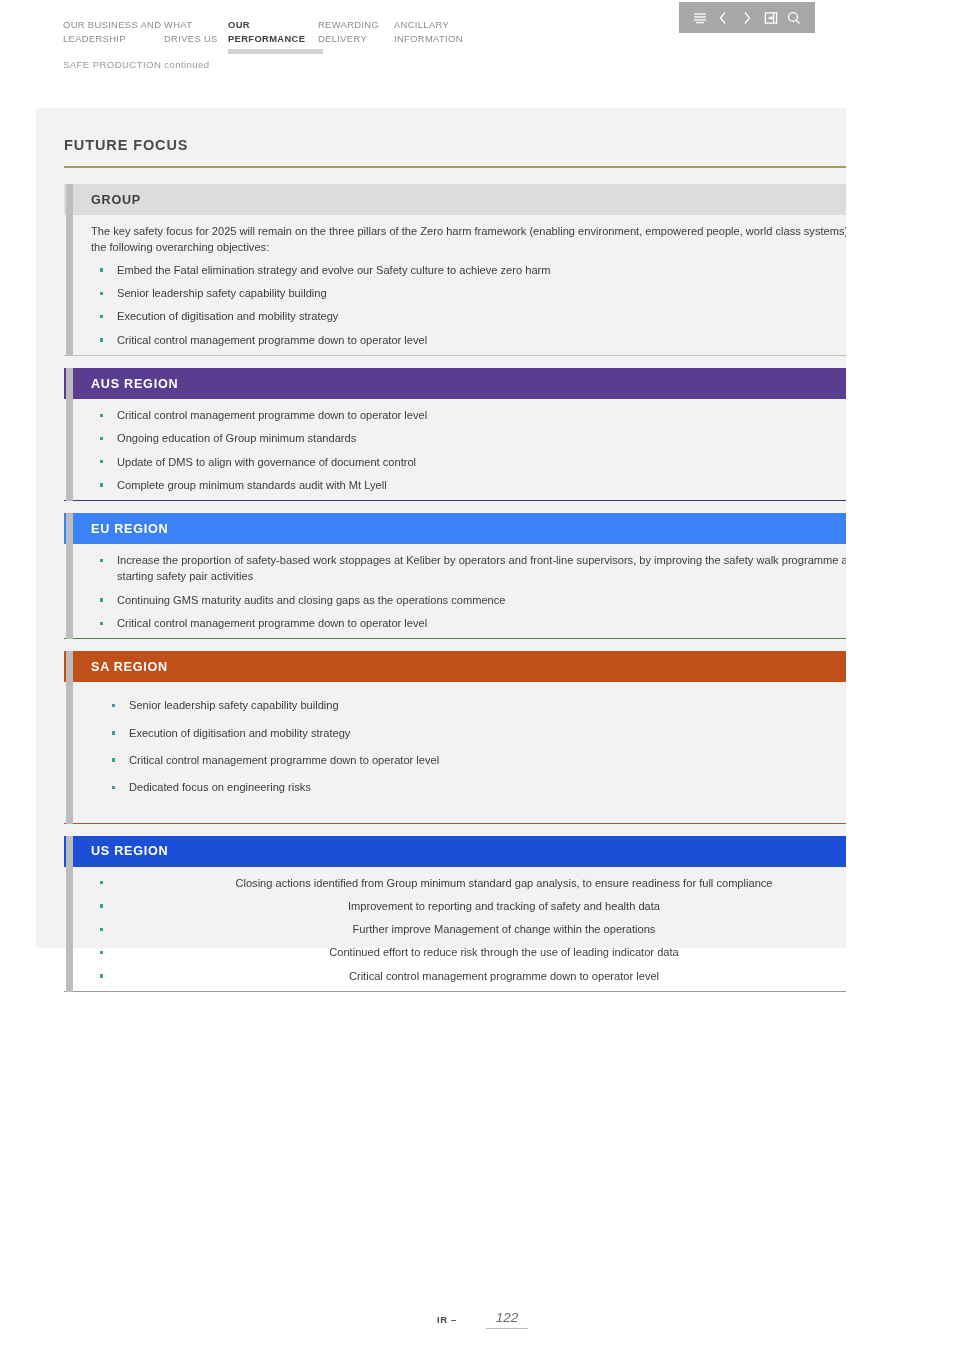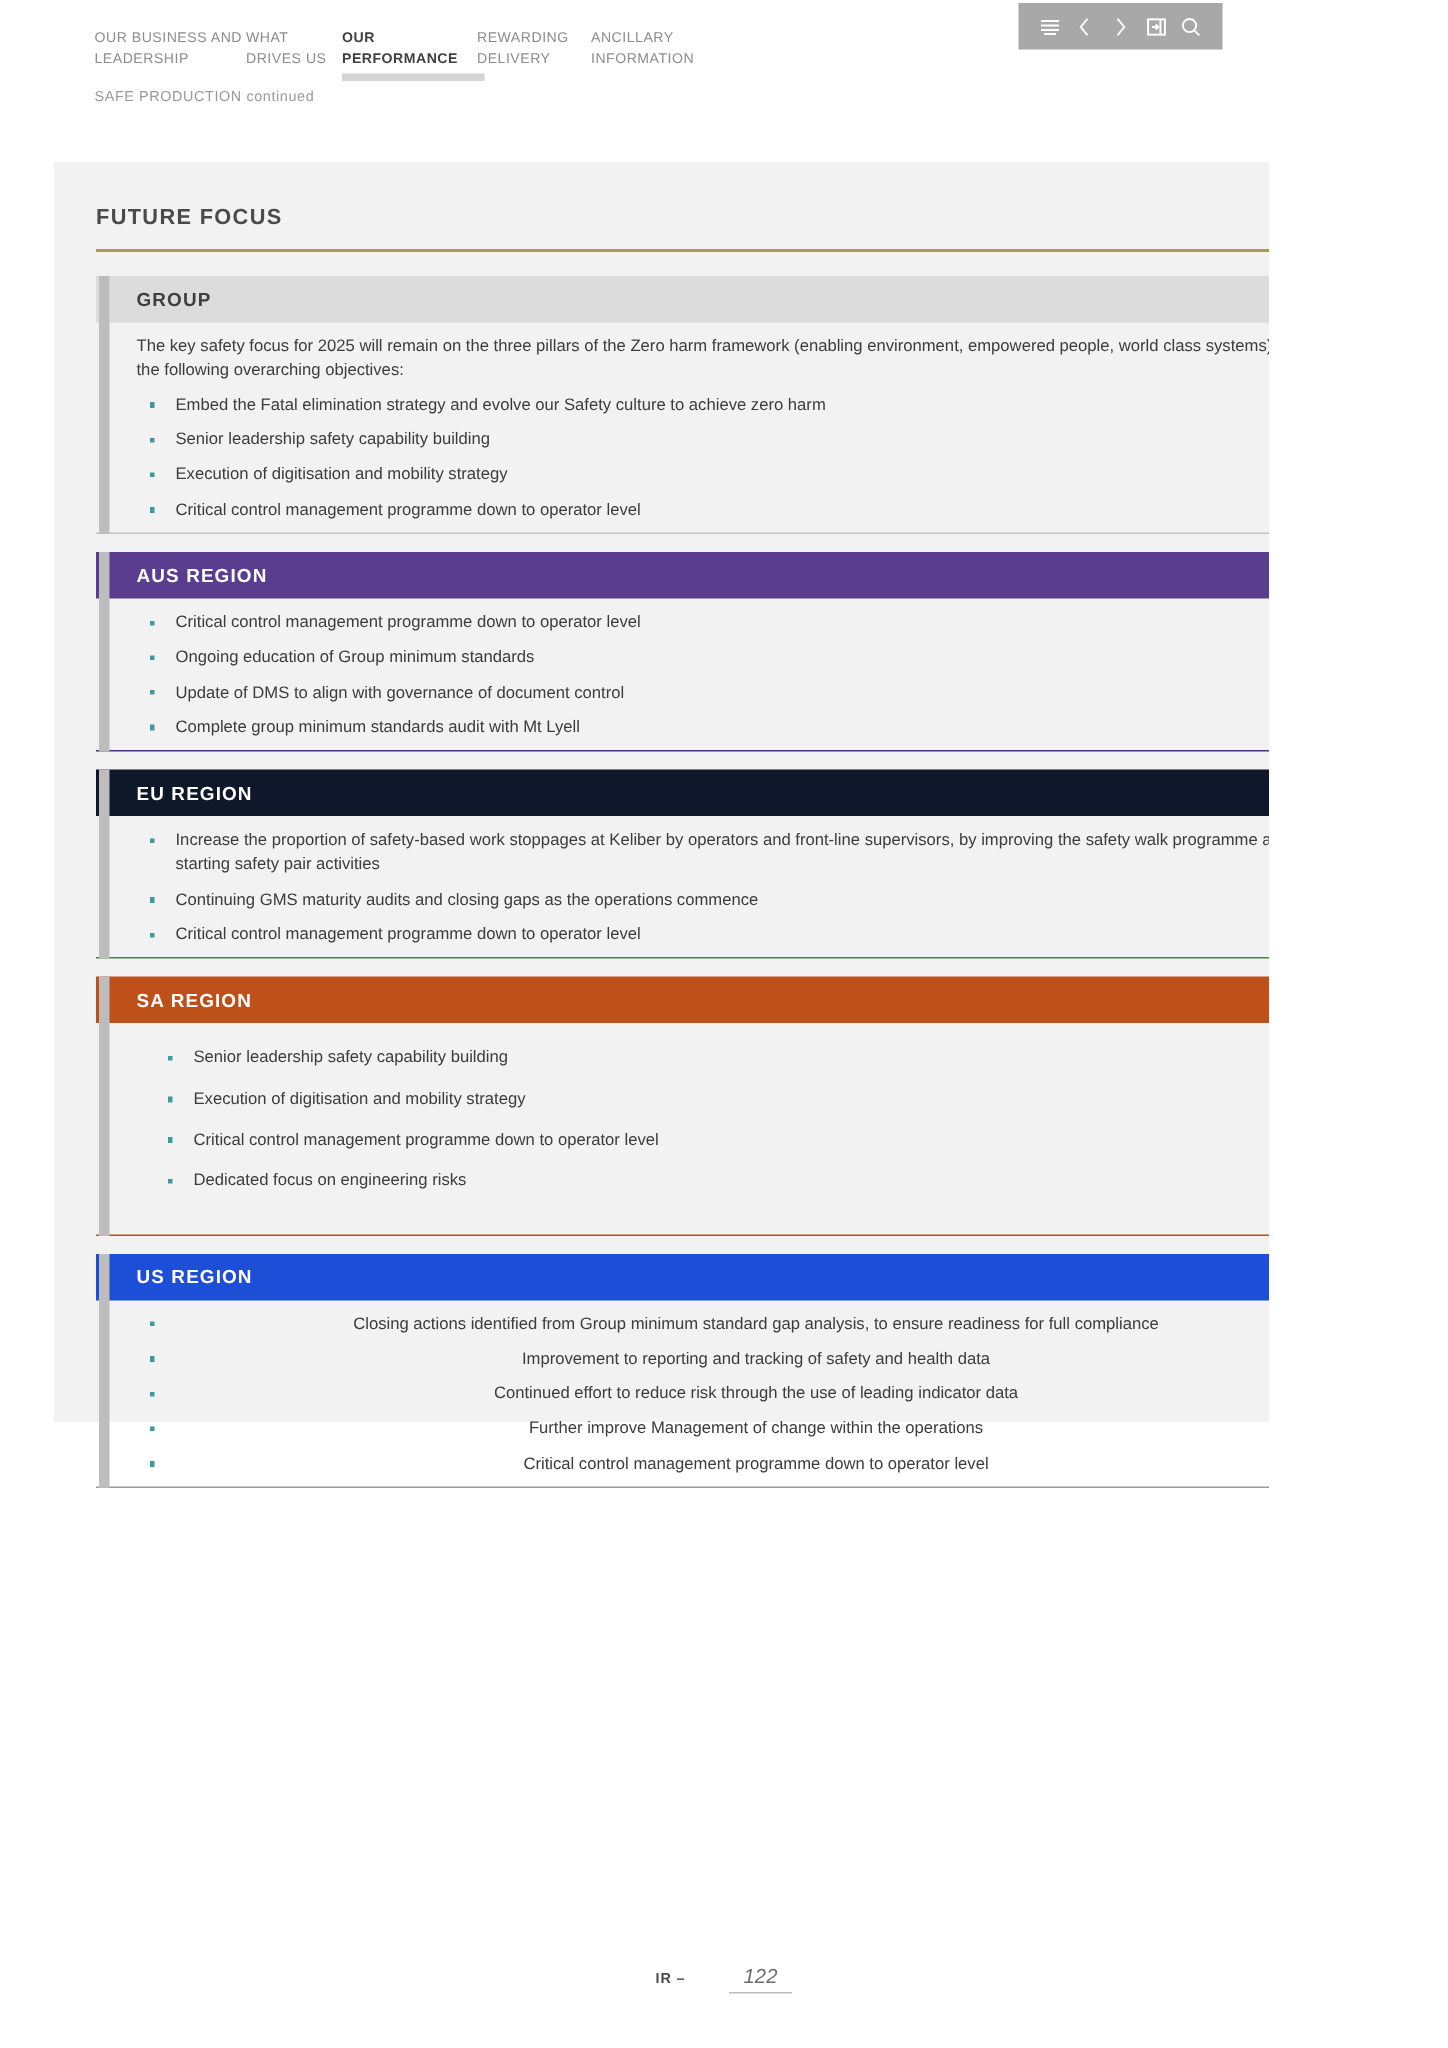--- a/index.html
+++ b/index.html
@@ -313,21 +313,21 @@
             <li>Critical control management programme down to operator level</li>
             <li>Ongoing education of Group minimum standards</li>
             <li>Update of DMS to align with governance of document control</li>
             <li>Complete group minimum standards audit with Mt Lyell</li>
           </ul>
         </div>
       </div>
 
       <div class="block">
         <div class="block-accent" style="background: rgb(189, 189, 189);"></div>
-        <div class="block-head" style="background: #0f172a;">
+        <div class="block-head" style="background: #3b82f6;">
           <span class="block-head-label" style="color: rgb(255, 255, 255);">EU REGION</span>
         </div>
         <div class="block-body" style="border-bottom-color: rgb(76, 131, 65);">
           <ul class="bullets">
             <li>Increase the proportion of safety-based work stoppages at Keliber by operators and front-line supervisors, by improving the safety walk programme and starting safety pair activities</li>
             <li>Continuing GMS maturity audits and closing gaps as the operations commence</li>
             <li>Critical control management programme down to operator level</li>
           </ul>
         </div>
       </div>
@@ -349,22 +349,22 @@
 
       <div class="block">
         <div class="block-accent" style="background: rgb(189, 189, 189);"></div>
         <div class="block-head" style="background: #1d4ed8;">
           <span class="block-head-label" style="color: rgb(255, 255, 255);">US REGION</span>
         </div>
         <div class="block-body" style="border-bottom-color: rgb(154, 154, 154); text-align: center;">
           <ul class="bullets">
             <li>Closing actions identified from Group minimum standard gap analysis, to ensure readiness for full compliance</li>
             <li>Improvement to reporting and tracking of safety and health data</li>
+            <li>Further improve Management of change within the operations</li>
             <li>Continued effort to reduce risk through the use of leading indicator data</li>
-            <li>Further improve Management of change within the operations</li>
             <li>Critical control management programme down to operator level</li>
           </ul>
         </div>
       </div>
 
     </div>
   </div>
 
   <div class="footer">
     <span class="footer-label">IR –</span>

